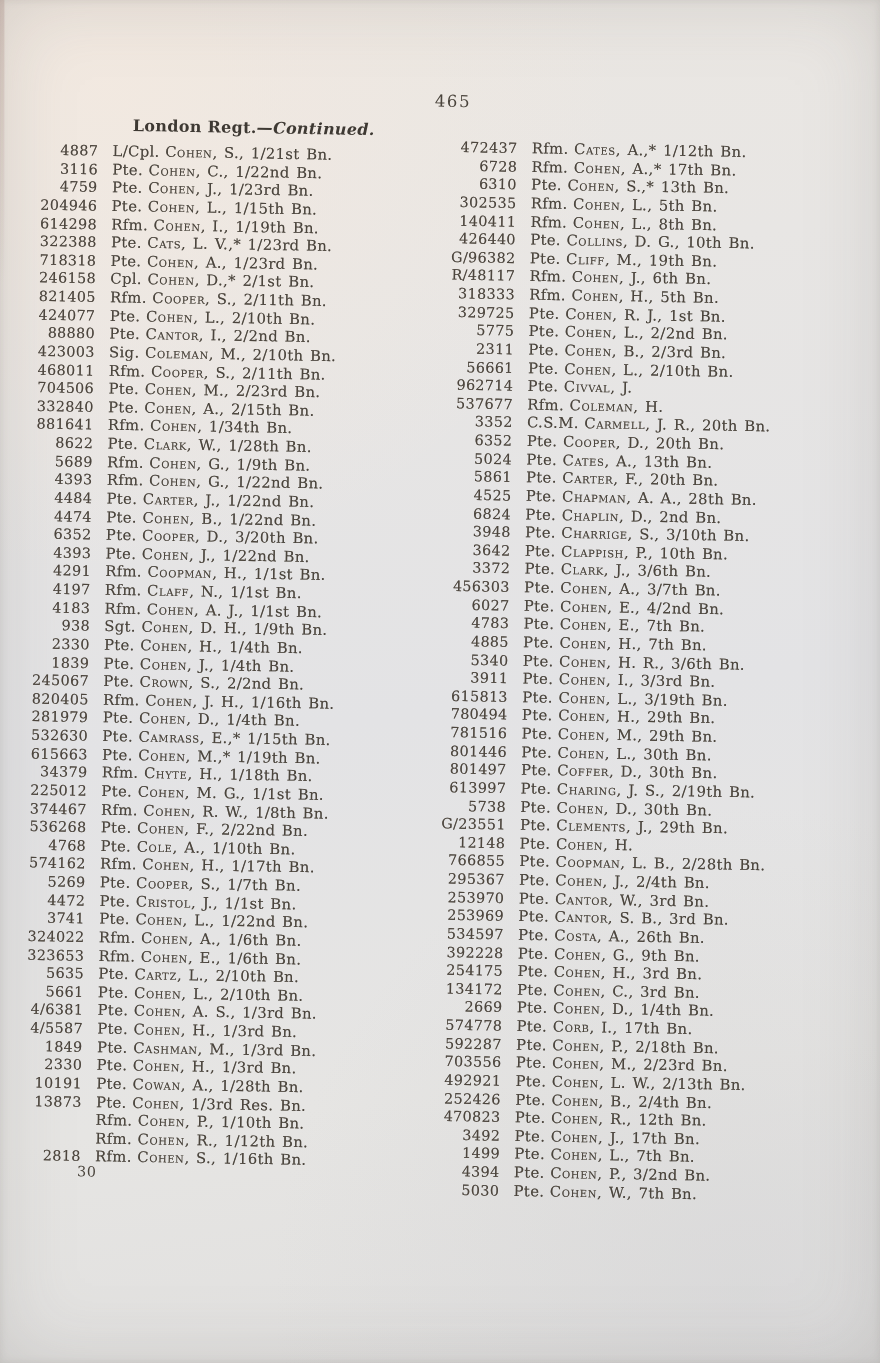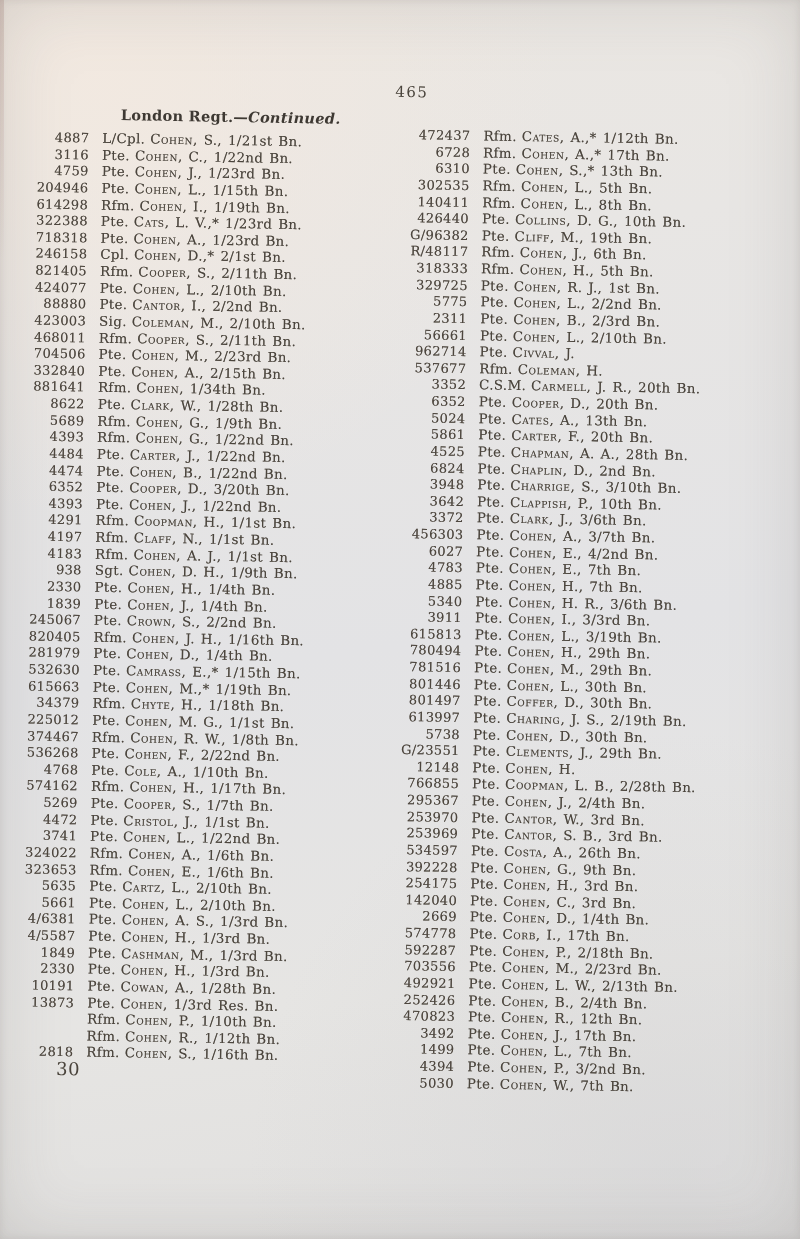--- a/index.html
+++ b/index.html
@@ -43,22 +43,22 @@
   }
   .num{
     flex:0 0 auto;min-width:61px;text-align:right;
     font-size:13px;color:#4d463e;
   }
   .entries-right .num{min-width:70px;}
   .etext{margin-left:13px;}
   .rank{margin-right:5px;}
   .surname{font-variant:small-caps;letter-spacing:.6px;}
   .sig-mark{
-    position:absolute;left:64px;top:1064px;
-    font-size:18px;color:#4a443c;letter-spacing:.5px;
+    position:absolute;left:78px;top:1064px;
+    font-size:13px;color:#4a443c;letter-spacing:.5px;
   }
   .edge-shade{
     position:absolute;left:0;top:0;width:4px;height:260px;
     background:linear-gradient(to bottom, rgba(130,80,70,.18), rgba(130,80,70,0));
     pointer-events:none;
   }
 </style>
 </head>
 <body>
 
@@ -579,21 +579,21 @@
           <span class="num">392228</span>
           <span class="etext"><span class="rank">Pte.</span><span class="surname">Cohen</span><span class="rest">, G., 9th Bn.</span></span>
         </div>
 
         <div class="entry">
           <span class="num">254175</span>
           <span class="etext"><span class="rank">Pte.</span><span class="surname">Cohen</span><span class="rest">, H., 3rd Bn.</span></span>
         </div>
 
         <div class="entry">
-          <span class="num">142040</span>
+          <span class="num">134172</span>
           <span class="etext"><span class="rank">Pte.</span><span class="surname">Cohen</span><span class="rest">, C., 3rd Bn.</span></span>
         </div>
 
         <div class="entry">
           <span class="num">2669</span>
           <span class="etext"><span class="rank">Pte.</span><span class="surname">Cohen</span><span class="rest">, D., 1/4th Bn.</span></span>
         </div>
 
         <div class="entry">
           <span class="num">574778</span>

